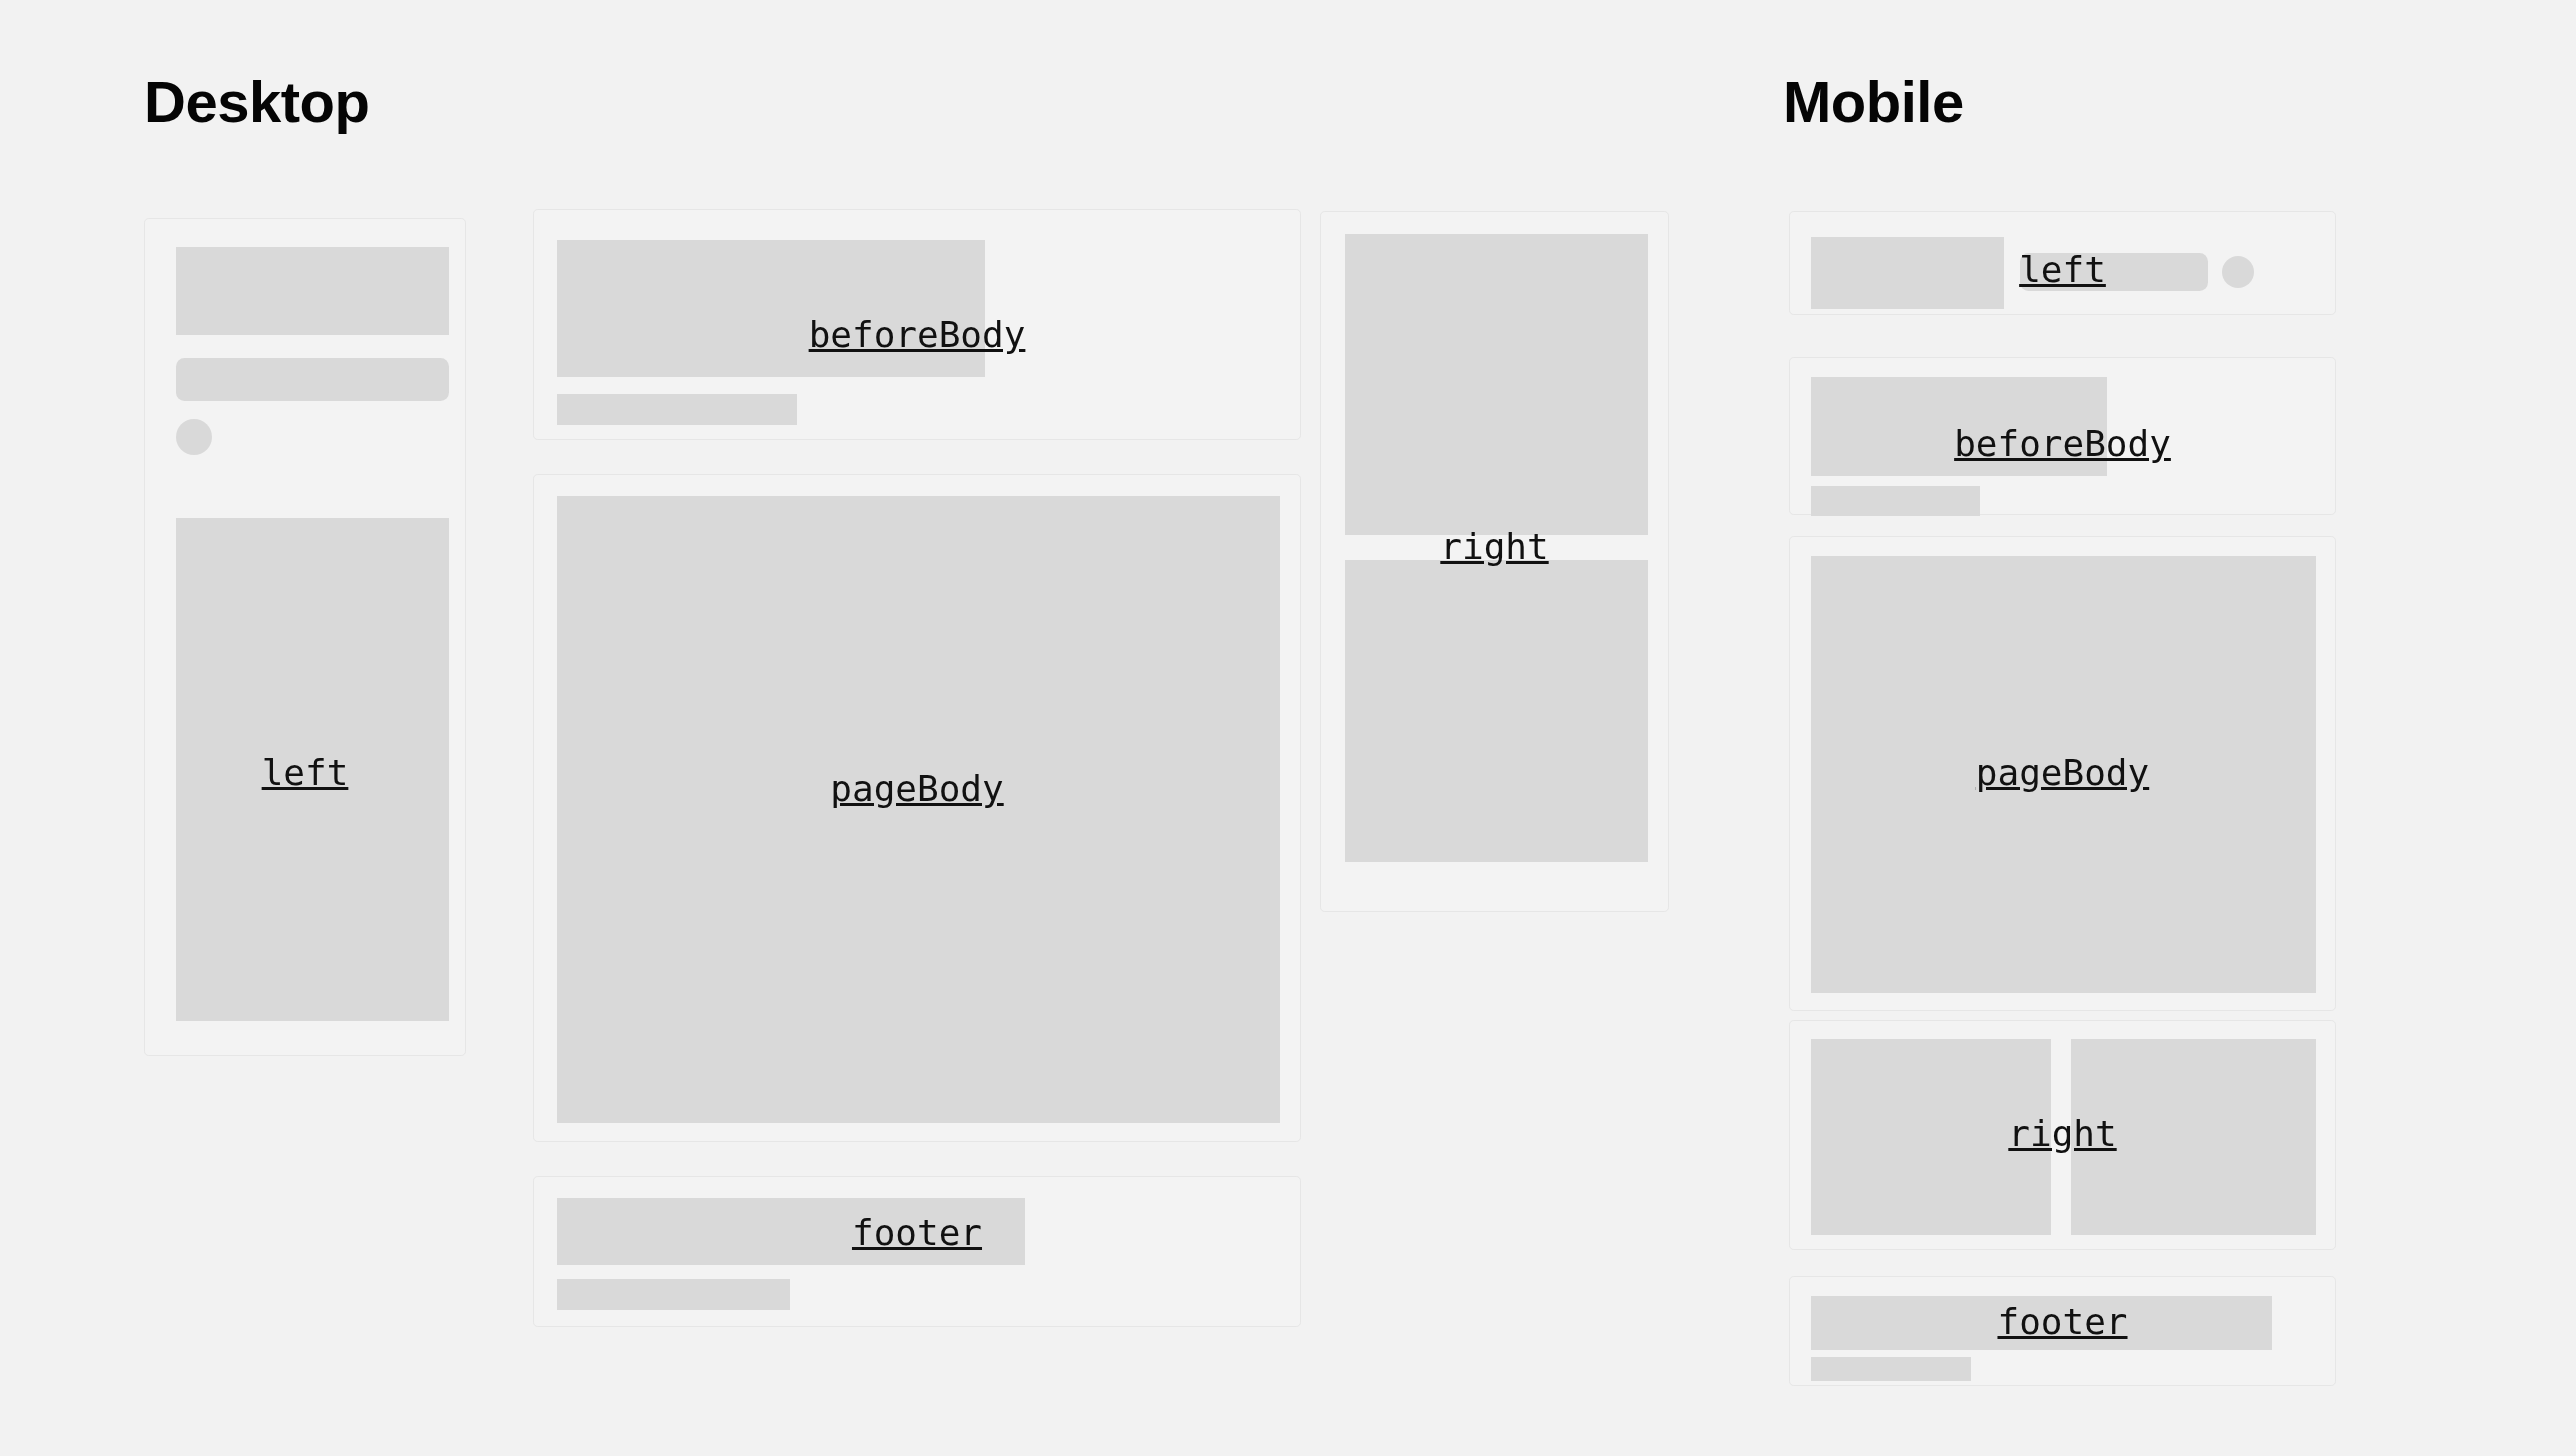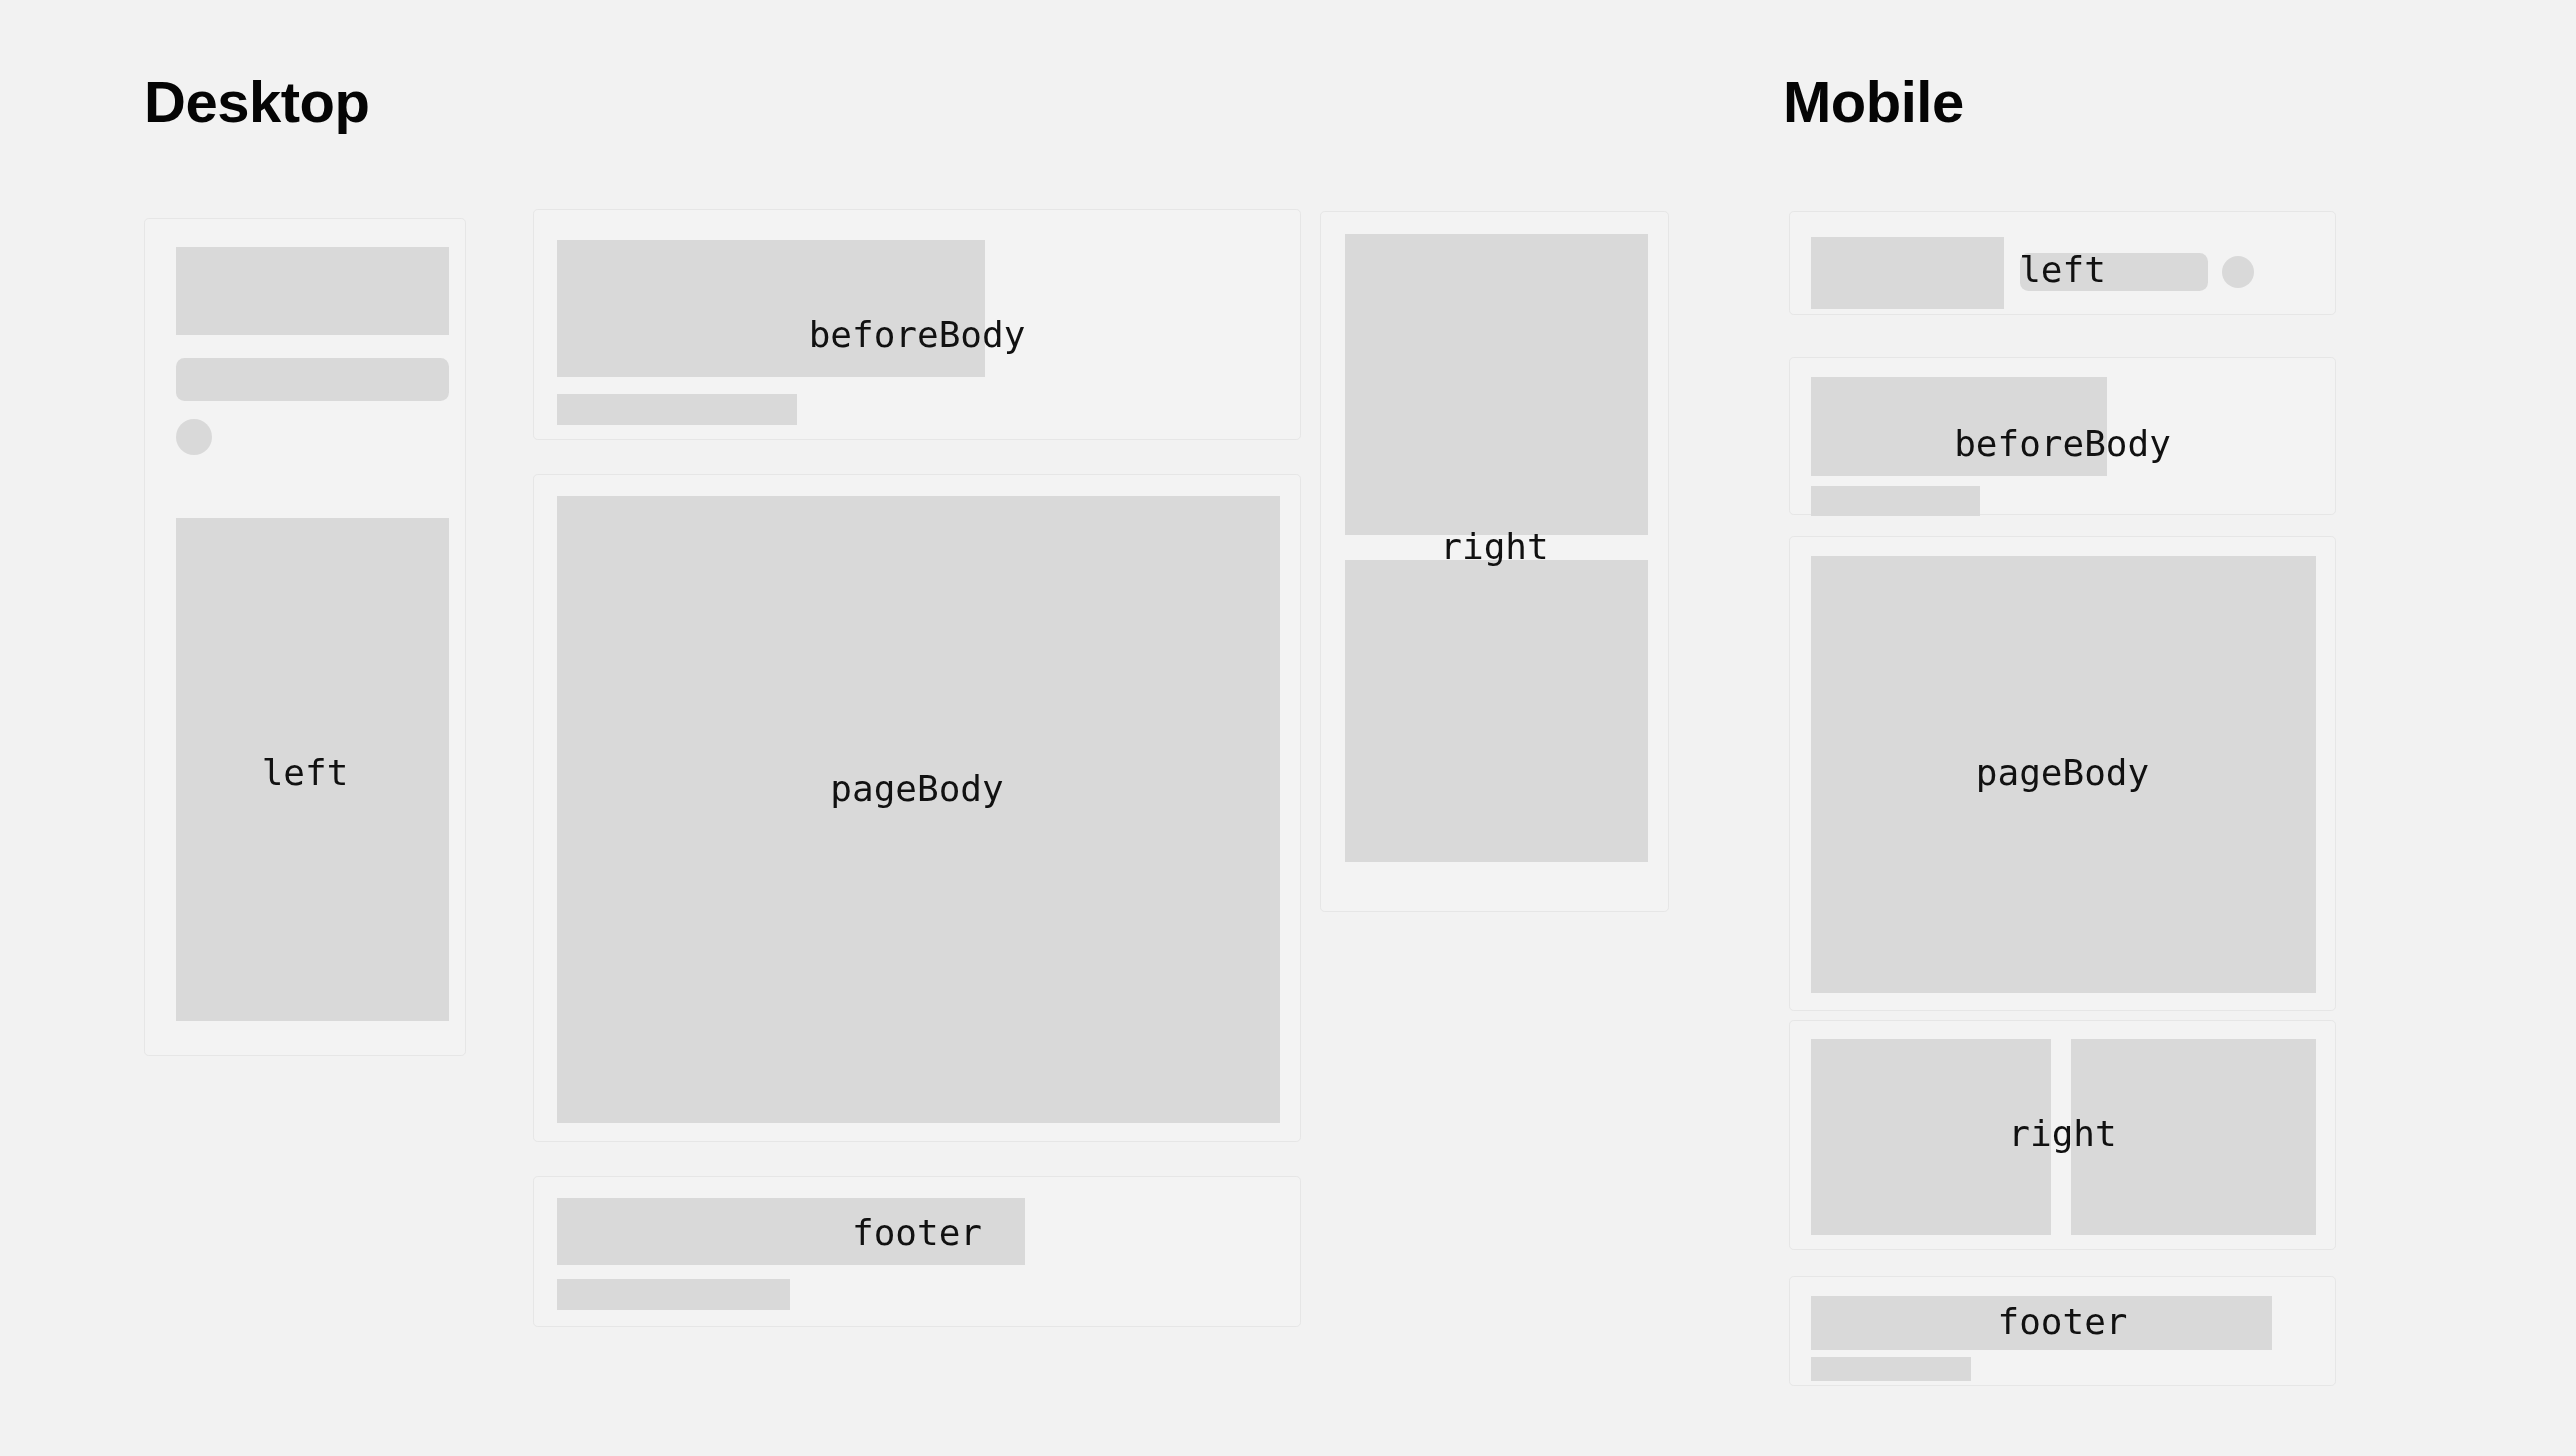--- a/index.html
+++ b/index.html
@@ -52,20 +52,21 @@
   
   .region-label {
     position: absolute;
     font-family: "DejaVu Sans Mono", "Liberation Mono", monospace;
     font-size: 36px;
     line-height: 1;
     color: #111111;
     white-space: nowrap;
     text-align: center;
     pointer-events: none;
+    text-decoration: underline;
   }
 
   
   .label-center {
     left: 0;
     right: 0;
   }
 </style>
 </head>
 <body>

